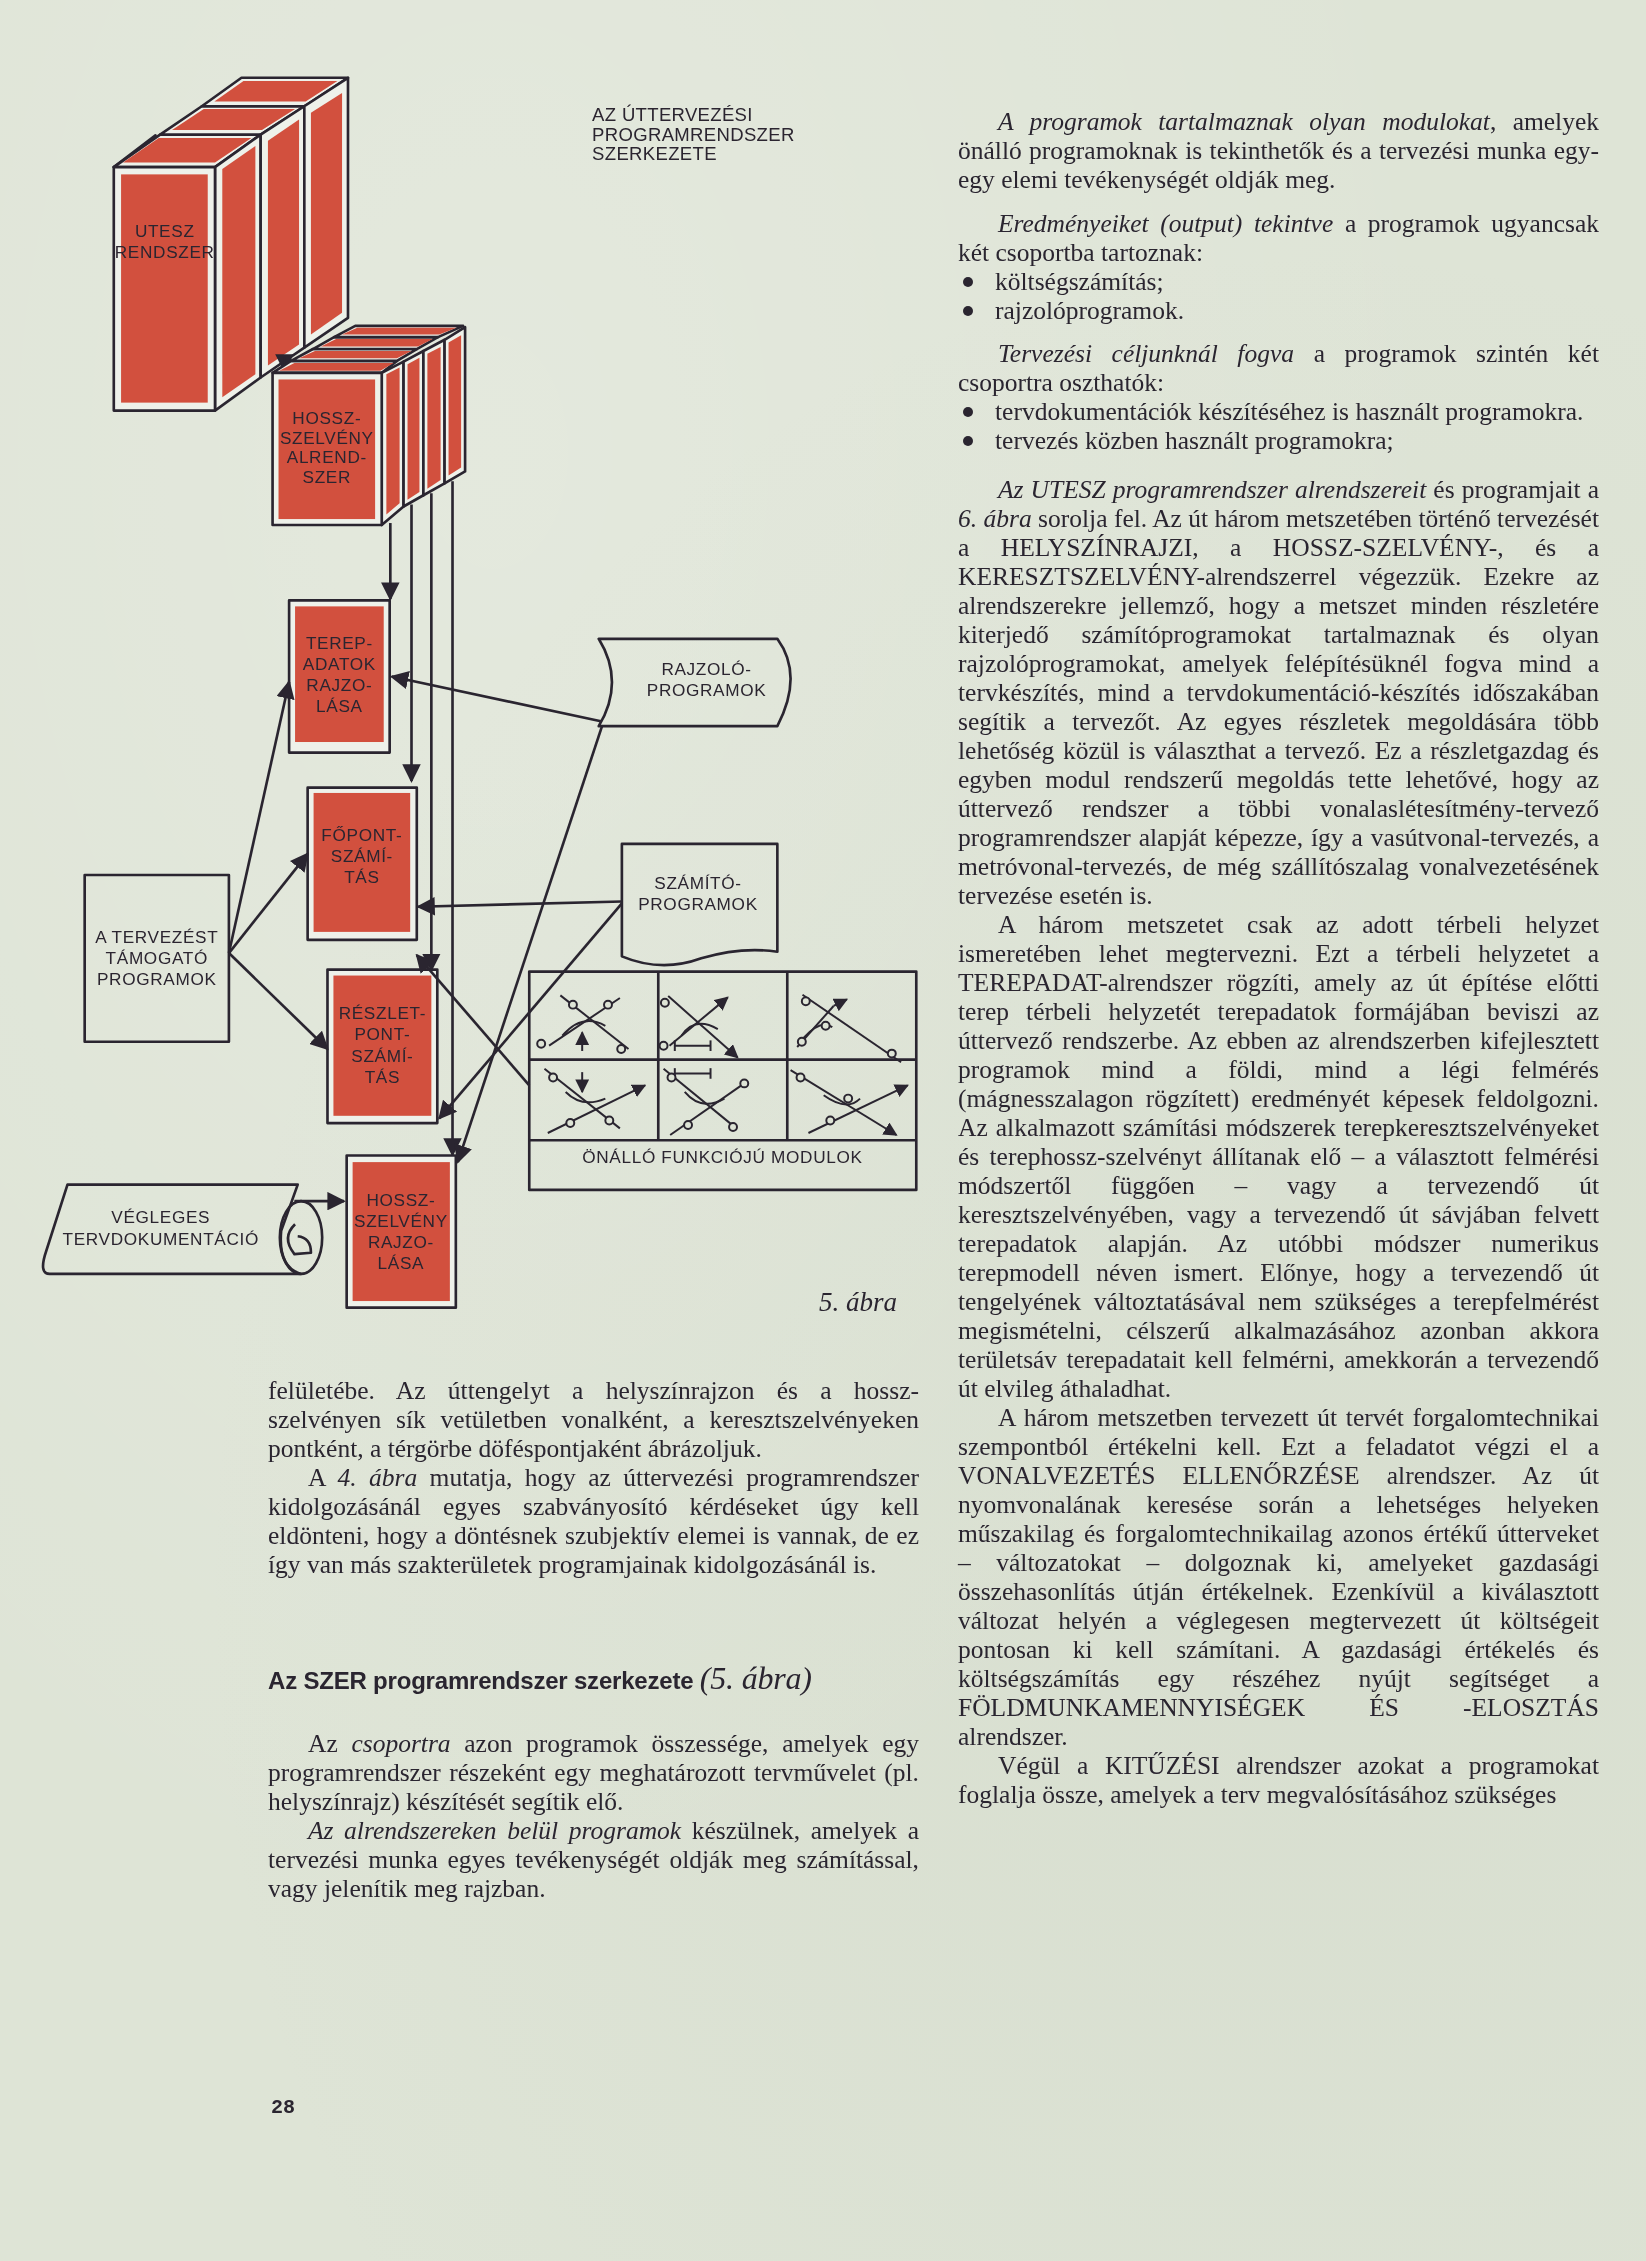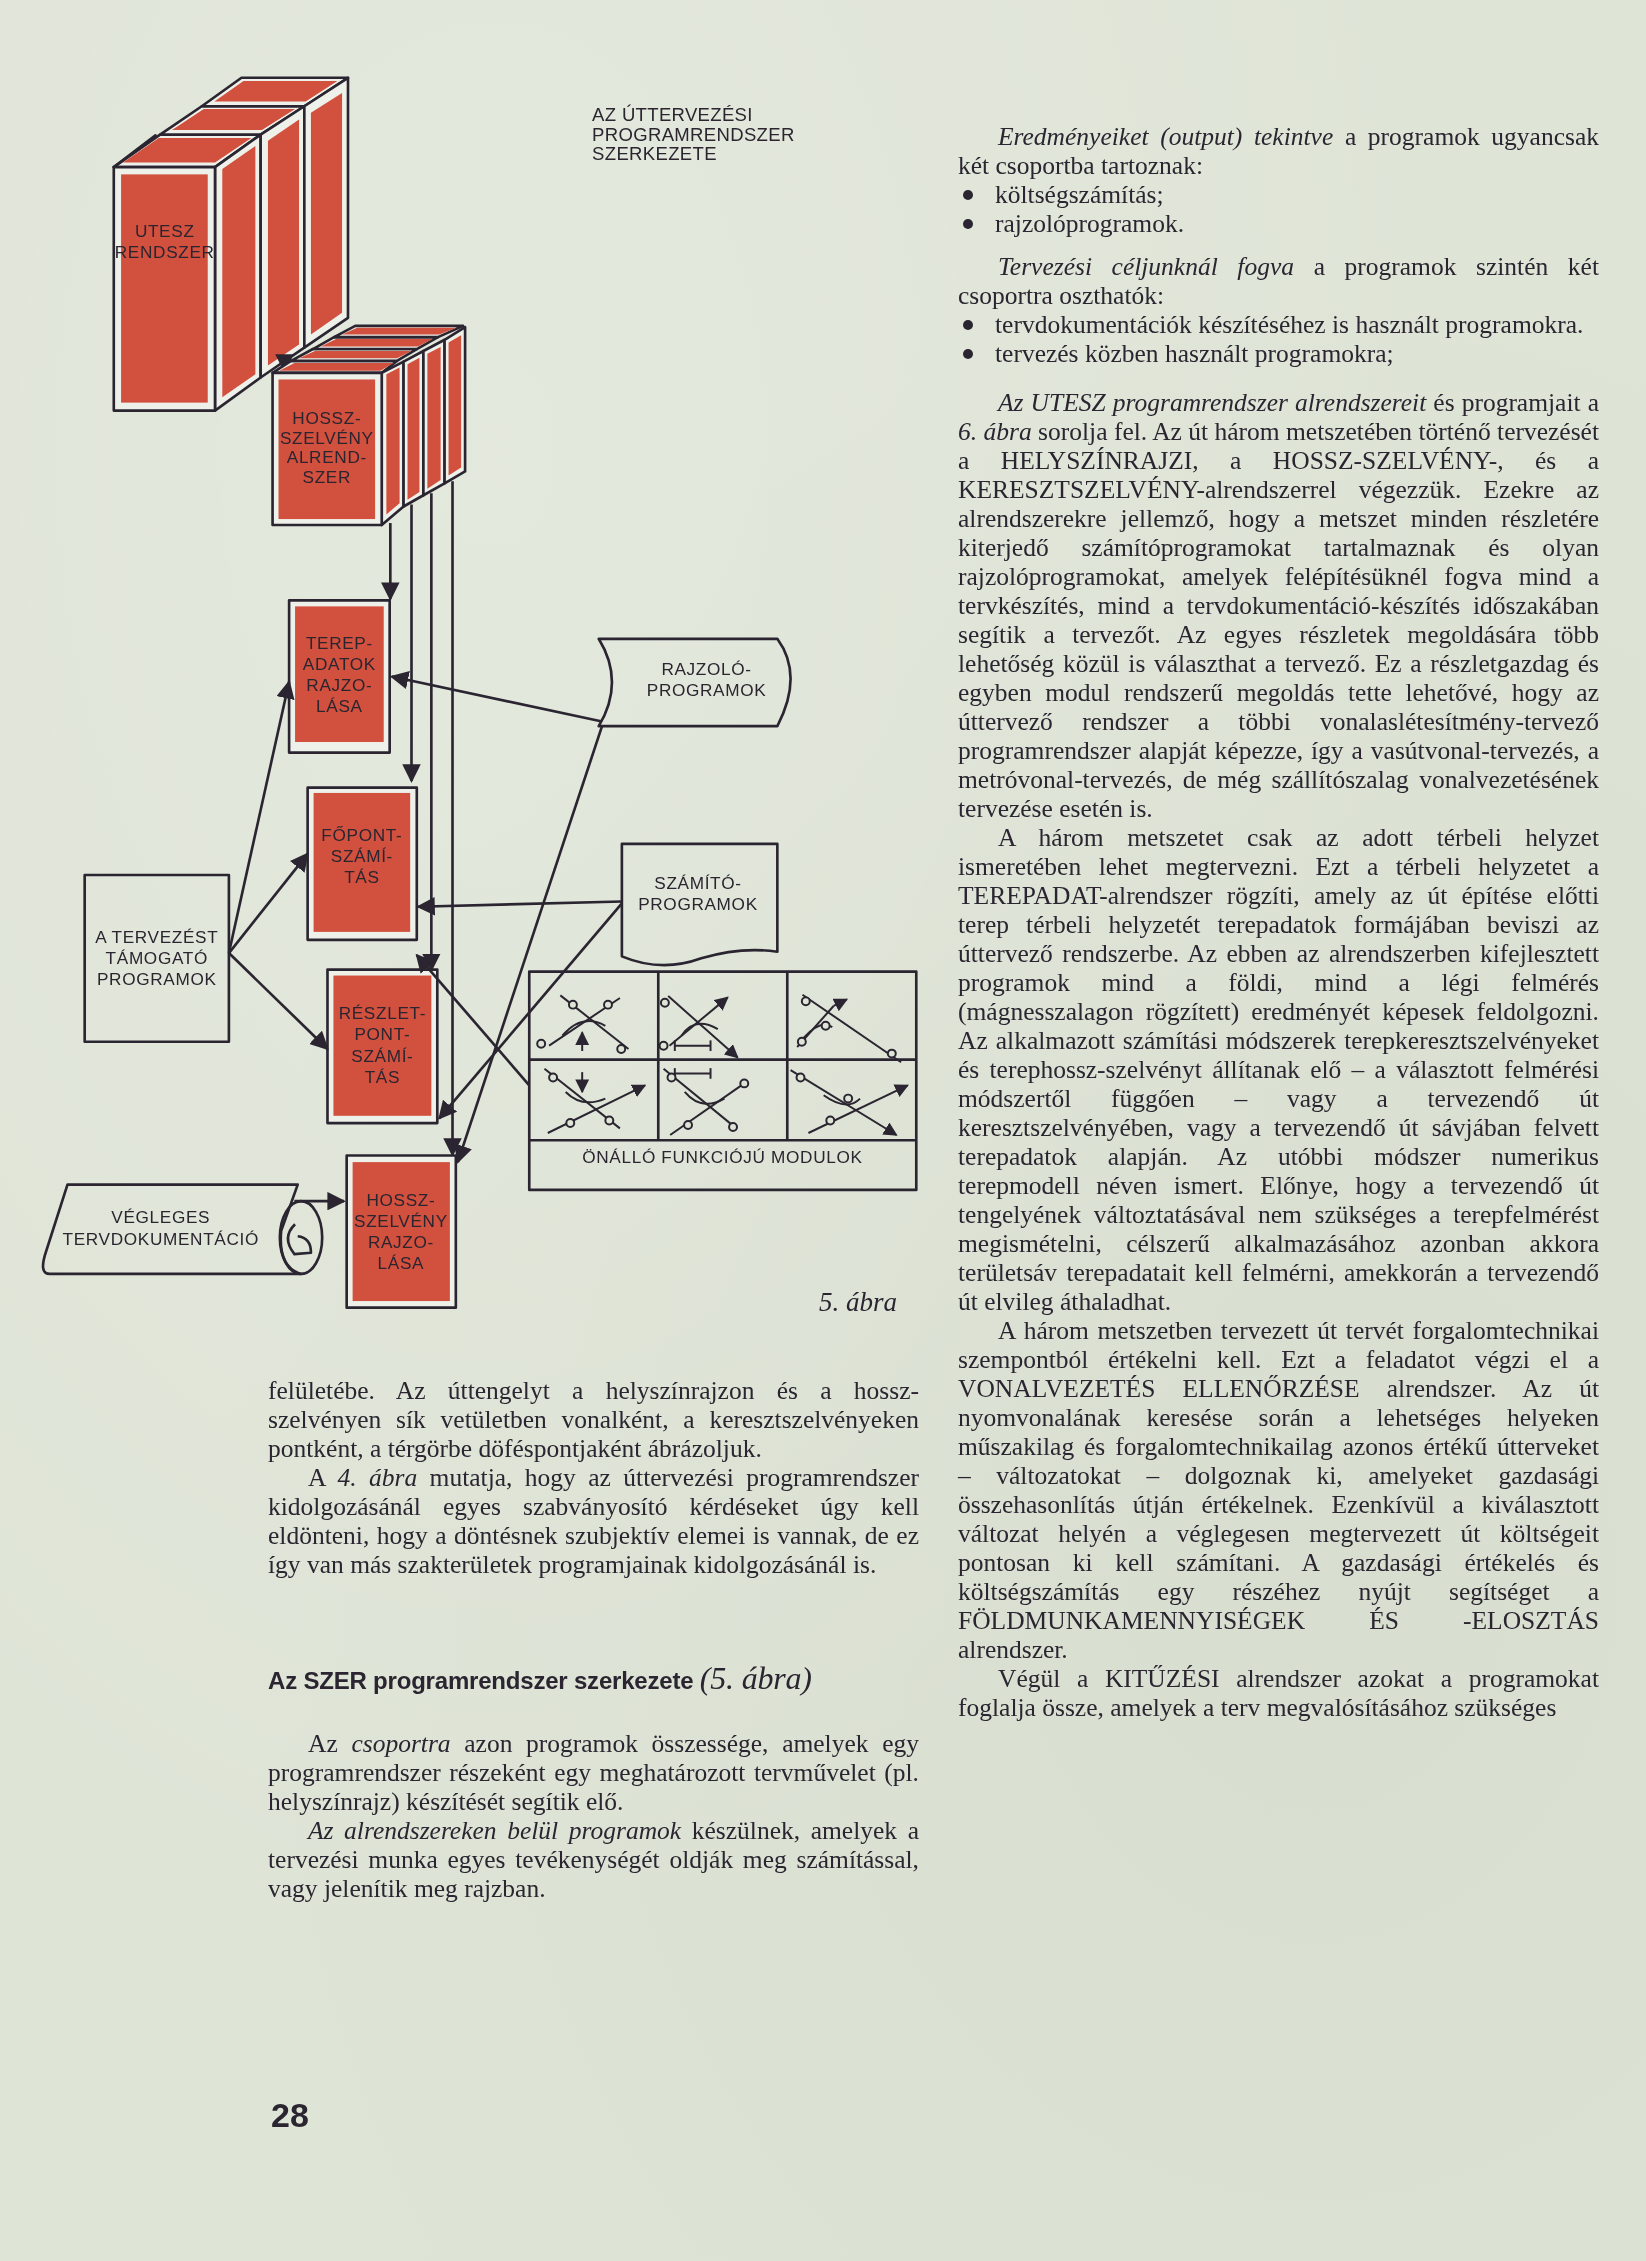--- a/index.html
+++ b/index.html
@@ -46,21 +46,21 @@
   .col-left { left: 268px; top: 1376px; width: 651px; }
   .i { font-style: italic; }
   .heading {
     font-family: "Liberation Sans", "DejaVu Sans", sans-serif;
     font-weight: bold; font-size: 24px; margin: 85px 0 34px 0 !important;
     letter-spacing: -0.2px;
   }
   .heading .hint { font-family: "Liberation Serif", serif; font-weight: normal; font-style: italic; font-size: 32px; }
   .pagenum {
     position: absolute; left: 271px; top: 2096px;
-    font-family: Liberation Sans, sans-serif; font-weight: bold; font-size: 34px;
+    font-family: Liberation Mono, monospace; font-weight: bold; font-size: 20px;
   }
 </style>
 </head>
 <body>
 
 <div class="page-bg"></div>
 
 <svg class="diagram" viewBox="0 0 2488 2050" xmlns="http://www.w3.org/2000/svg">
   <defs>
     <marker id="arr" viewBox="0 0 10 10" refX="9" refY="5" markerWidth="7" markerHeight="7" orient="auto-start-reverse">
@@ -275,20 +275,21 @@
     <text class="dlabel" x="243" y="1848">VÉGLEGES</text>
     <text class="dlabel" x="243" y="1882">TERVDOKUMENTÁCIÓ</text>
 
     <text class="dlabel" x="1092" y="1757">ÖNÁLLÓ FUNKCIÓJÚ MODULOK</text>
   </g>
 </svg>
 
 <div class="caption">5. ábra</div>
 
 <div class="col col-right">
+  <p class="indent"><span class="i">A programok tartalmaznak olyan modulokat</span><span>, amelyek önálló programoknak is tekinthetők és a tervezési munka egy-egy elemi tevékenységét oldják meg.</span></p>
   <p class="indent gap"><span class="i">Eredményeiket (output) tekintve</span><span> a programok ugyancsak két csoportba tartoznak:</span></p>
   <ul>
     <li>költségszámítás;</li>
     <li>rajzolóprogramok.</li>
   </ul>
   <p class="indent gap"><span class="i">Tervezési céljunknál fogva</span><span> a programok szintén két csoportra oszthatók:</span></p>
   <ul>
     <li>tervdokumentációk készítéséhez is használt programokra.</li>
     <li>tervezés közben használt programokra;</li>
   </ul>

